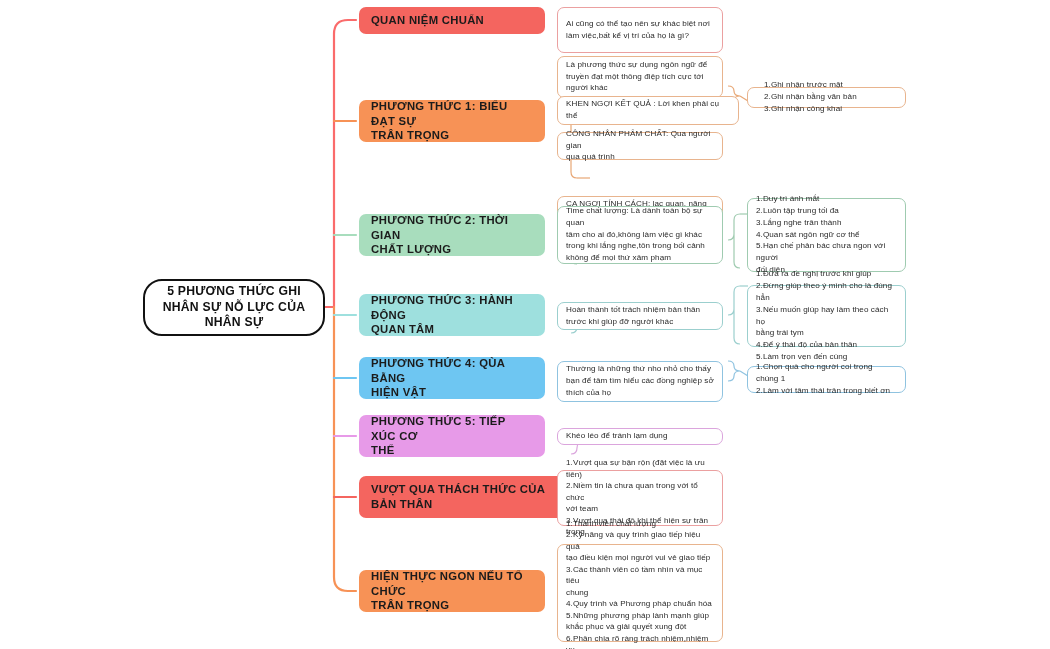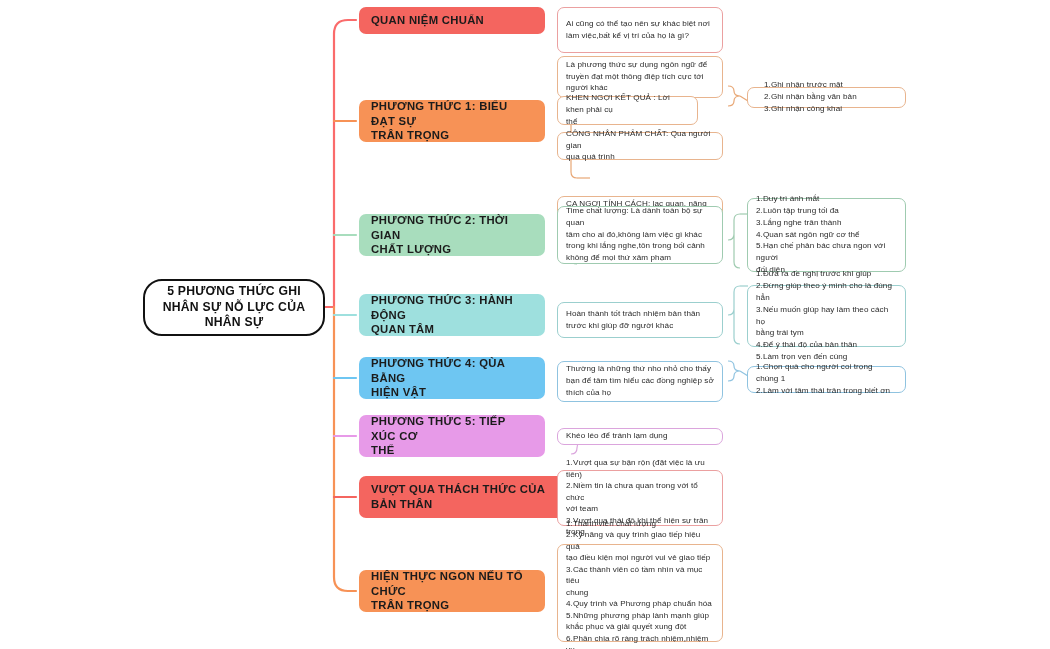--- a/index.html
+++ b/index.html
@@ -154,21 +154,21 @@
 
   <div class="node branch" style="left:359px; top:100px; width:186px; height:42px; background:#f79256;">
     <div class="branch-text">PHƯƠNG THỨC 1: BIỂU ĐẠT SỰ
 TRÂN TRỌNG</div>
   </div>
   <div class="node leaf" style="left:557px; top:56px; width:166px; height:42px; border-color:#e8b48e;">
     <div class="leaf-text">Là phương thức sự dụng ngôn ngữ để
 truyền đạt một thông điệp tích cực tới
 người khác</div>
   </div>
-  <div class="node leaf" style="left:557px; top:96px; width:141px; height:29px; border-color:#e8b48e;">
+  <div class="node leaf" style="left:557px; top:96px; width:182px; height:29px; border-color:#e8b48e;">
     <div class="leaf-text">KHEN NGỢI KẾT QUẢ : Lời khen phải cụ
 thể</div>
   </div>
   <div class="node leaf" style="left:557px; top:132px; width:166px; height:28px; border-color:#e8b48e;">
     <div class="leaf-text">CÔNG NHÂN PHẨM CHẤT: Qua người gian
 qua quá trình</div>
   </div>
   <div class="node leaf" style="left:557px; top:164px; width:166px; height:28px; border-color:#e8b48e;margin-top:32px;">
     <div class="leaf-text">CA NGỢI TÍNH CÁCH: lạc quan, năng
 nổ,kết hoạch</div>
@@ -195,21 +195,21 @@
 3.Lắng nghe trân thành
 4.Quan sát ngôn ngữ cơ thể
 5.Hạn chế phản bác chưa ngon với người
 đối diện</div>
   </div>
 
   <div class="node branch" style="left:359px; top:294px; width:186px; height:42px; background:#9ee0de;">
     <div class="branch-text">PHƯƠNG THỨC 3: HÀNH ĐỘNG
 QUAN TÂM</div>
   </div>
-  <div class="node leaf" style="left:557px; top:302px; width:166px; height:36px; border-color:#9bcfce;">
+  <div class="node leaf" style="left:557px; top:302px; width:166px; height:28px; border-color:#9bcfce;">
     <div class="leaf-text">Hoàn thành tốt trách nhiệm bản thân
 trước khi giúp đỡ người khác</div>
   </div>
   <div class="node leaf" style="left:747px; top:285px; width:159px; height:62px; border-color:#9bcfce;">
     <div class="leaf-text">1.Đưa ra đề nghị trước khi giúp
 2.Đừng giúp theo ý mình cho là đúng hẳn
 3.Nếu muốn giúp hay làm theo cách họ
 bằng trái tym
 4.Để ý thái độ của bản thân
 5.Làm trọn vẹn đến cùng</div>

